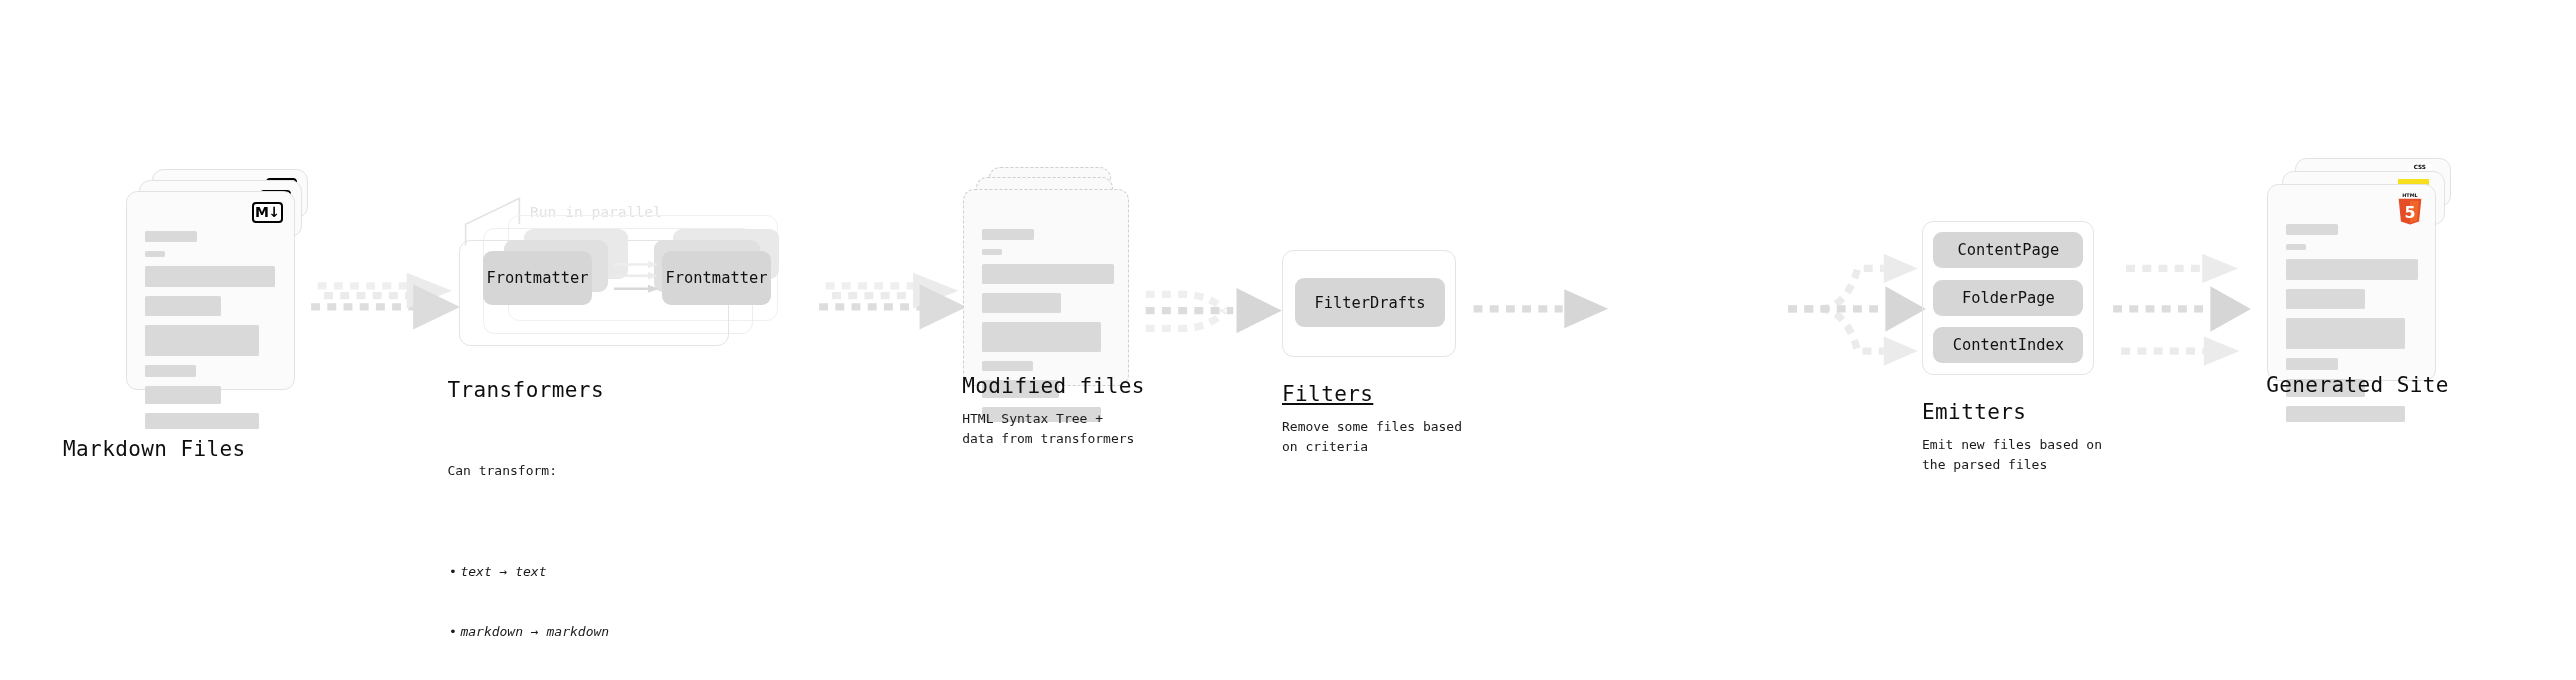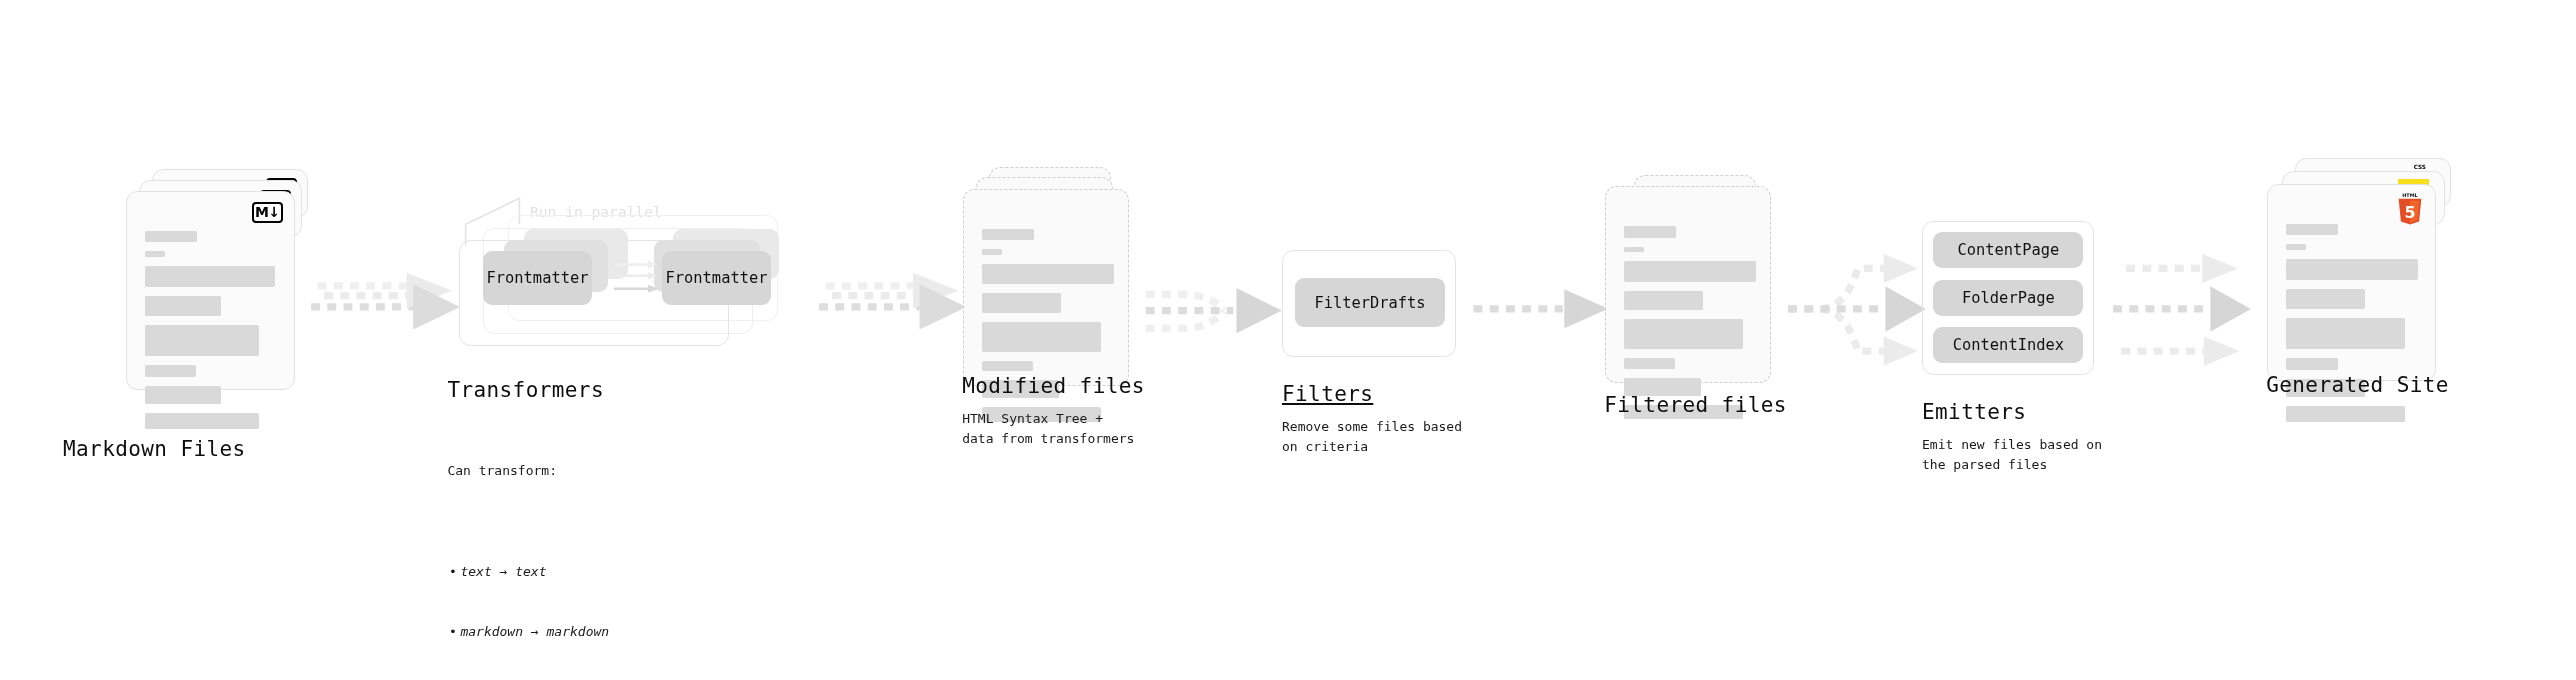--- a/index.html
+++ b/index.html
@@ -226,38 +226,20 @@
     <div class="title" style="left:0px; top:132px;text-decoration:underline;">Filters</div>
     <div class="sub" style="left:0px; top:167px;">Remove some files based
 on criteria</div>
   </div>
 
   <svg class="node" style="left:1467px; top:286px;" width="146" height="57" viewBox="0 0 180 70">
     <line x1="8" y1="28" x2="118" y2="28" stroke="#dcdcdc" stroke-width="9" stroke-dasharray="11 9"></line>
     <polygon points="120,4 174,28 120,52" fill="#d6d6d6"></polygon>
   </svg>
 
-  <div class="node" style="left:1605px; top:175px;">
-    <div class="doc-stack" style="width:187px;height:260px;">
-      <div class="doc dashed" style="left:29px; top:0px; width:122px; height:41px;"></div>
-      <div class="doc dashed" style="left:0px; top:11.4px; width:166px; height:197px;">
-        <div class="doc-body">
-          <div class="bar" style="width:52px;height:11.4px;margin-top:14.6px;"></div>
-          <div class="bar" style="width:19.5px;height:5.7px;"></div>
-          <div class="bar" style="width:132px;height:20.3px;"></div>
-          <div class="bar" style="width:79px;height:19.5px;"></div>
-          <div class="bar" style="width:119px;height:30px;"></div>
-          <div class="bar" style="width:51px;height:10.6px;"></div>
-          <div class="bar" style="width:77px;height:18px;"></div>
-          <div class="bar" style="width:119px;height:14.6px;"></div>
-        </div>
-      </div>
-    </div>
-    <div class="title" style="left:-0.8px; top:218px;">Filtered files</div>
-  </div>
 
   <svg class="node" style="left:1780px; top:244px;" width="154" height="138" viewBox="0 0 190 170">
     <g fill="none" stroke-width="9" stroke-dasharray="11 9">
       <path d="M10,80 L50,80 Q82,78 96,30 L128,30" stroke="#ebebeb"></path>
       <path d="M10,80 L50,80 Q82,82 96,132 L128,132" stroke="#ebebeb"></path>
       <line x1="10" y1="80" x2="128" y2="80" stroke="#dcdcdc"></line>
     </g>
     <polygon points="128,12 170,30 128,48" fill="#ebebeb"></polygon>
     <polygon points="130,52 180,80 130,108" fill="#d6d6d6"></polygon>
     <polygon points="128,114 170,132 128,150" fill="#ebebeb"></polygon>

